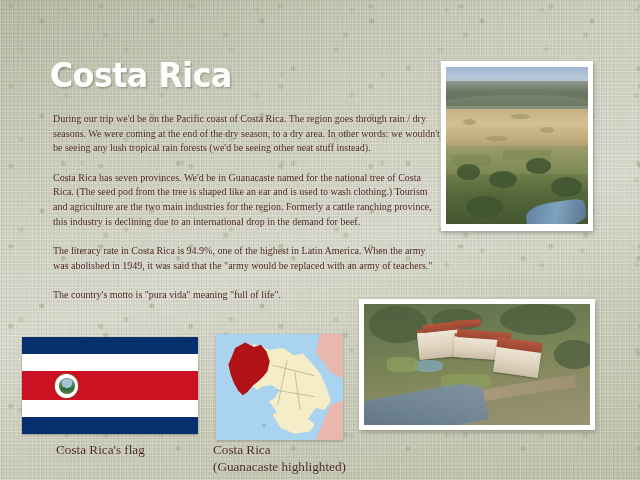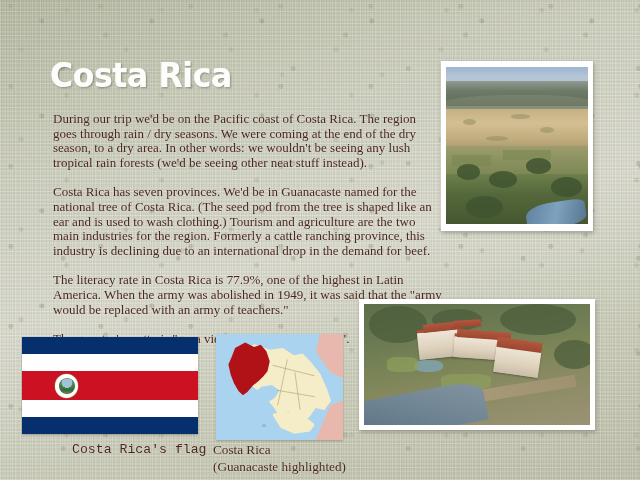--- a/index.html
+++ b/index.html
@@ -53,36 +53,36 @@
     white-space: nowrap;
   }
 
   
   #body-text {
     position: absolute;
     left: 53px;
     top: 112px;
     width: 390px;
     color: #4a2520;
-    font-size: 13px;
+    font-size: 10px;
     line-height: 14.6px;
     text-shadow: 0 0 1px rgba(255,255,255,0.55);
   }
   #body-text p { margin: 0 0 15px 0; }
   #body-text p:last-child { margin-bottom: 0; }
 
   
   .caption {
     position: absolute;
     color: #4a2520;
     font-size: 13.2px;
     line-height: 16.5px;
     text-shadow: 0 0 1px rgba(255,255,255,0.6);
   }
-  #caption-flag { left: 72px; top: 442px; font-family: Liberation Mono, monospace; }
+  #caption-flag { left: 56px; top: 442px; }
   #caption-map  { left: 213px; top: 442px; white-space: pre-line; }
   #caption-riu  { left: 468px; top: 441px; }
 
   
   .photo-frame {
     position: absolute;
     background: #ffffff;
     box-shadow: 1px 2px 4px rgba(60,60,50,0.35);
   }
   #photo-landscape {
@@ -274,21 +274,21 @@
 
 <div id="slide">
 
   <div class="noise-overlay"></div>
 
   <div id="title">Costa Rica</div>
 
   <div id="body-text">
     <p>During our trip we'd be on the Pacific coast of Costa Rica. The region goes through rain / dry seasons. We were coming at the end of the dry season, to a dry area. In other words: we wouldn't be seeing any lush tropical rain forests (we'd be seeing other neat stuff instead).</p>
     <p>Costa Rica has seven provinces. We'd be in Guanacaste named for the national tree of Costa Rica. (The seed pod from the tree is shaped like an ear and is used to wash clothing.) Tourism and agriculture are the two main industries for the region. Formerly a cattle ranching province, this industry is declining due to an international drop in the demand for beef.</p>
-    <p>The literacy rate in Costa Rica is 77.9%, one of the highest in Latin America. When the army was abolished in 1949, it was said that the "army would be replaced with an army of teachers."</p>
+    <p>The literacy rate in Costa Rica is 94.9%, one of the highest in Latin America. When the army was abolished in 1949, it was said that the "army would be replaced with an army of teachers."</p>
     <p>The country's motto is "pura vida" meaning "full of life".</p>
   </div>
 
   <div class="photo-frame" id="photo-landscape">
     <div class="photo-inner">
       <div class="land-sky"></div>
       <div class="land-ridge"></div>
       <div class="land-ridge2"></div>
       <div class="land-plain"></div>
       <div class="land-plain-spot" style="left:12%;top:33%;width:9%;height:4%;"></div>

